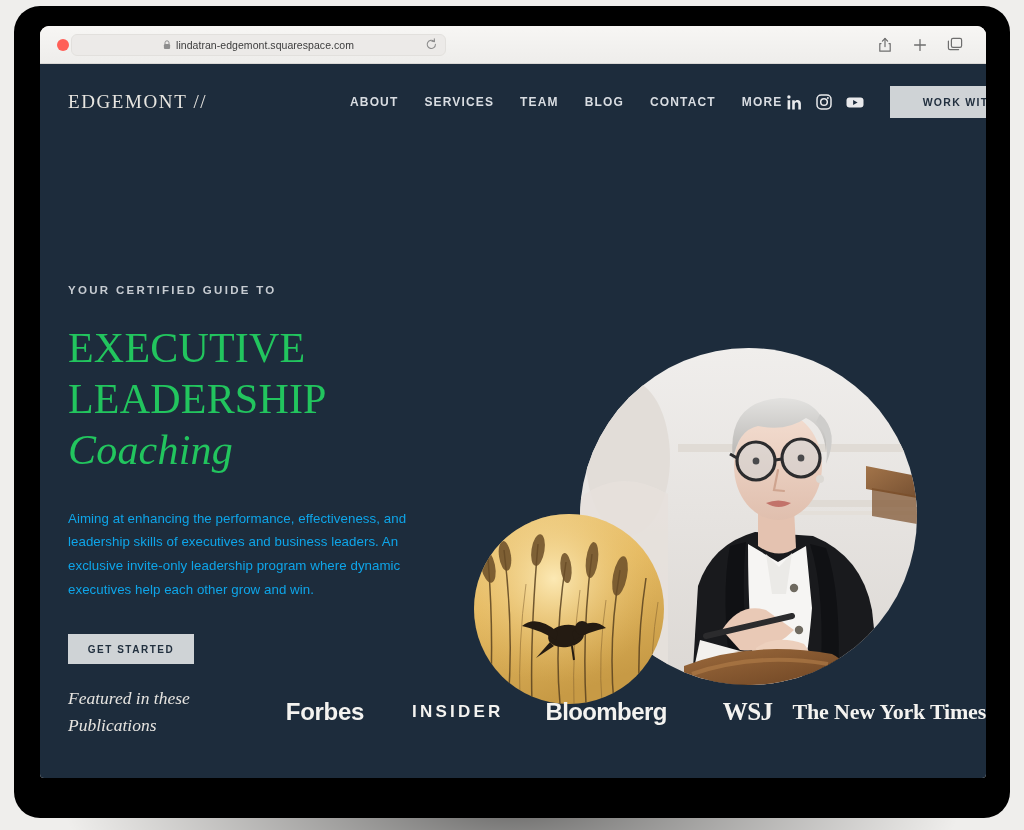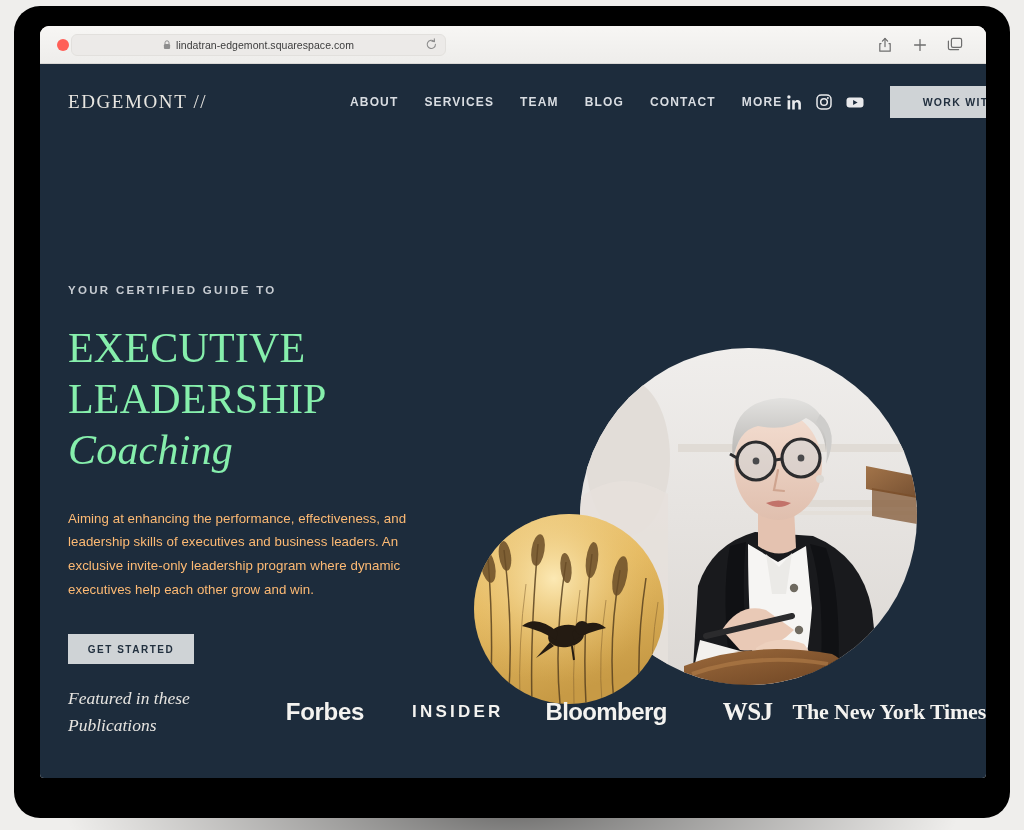--- a/index.html
+++ b/index.html
@@ -106,27 +106,27 @@
 
   
   #hero { position:relative; height:500px; }
 
   #hero-copy { position:absolute; left:28px; top:144px; width:400px; }
   #eyebrow {
     color:#c7ccd2; font-size:11.5px; letter-spacing:2.3px; font-weight:600;
     margin-bottom:27px;
   }
   #headline {
-    font-family:"Liberation Serif", serif; color:#86efac;
+    font-family:"Liberation Serif", serif; color:#22c55e;
     font-size:42px; line-height:1.22; font-weight:400; letter-spacing:.2px;
   }
   #headline .italic { font-style:italic; }
   #hero-para {
     margin-top:30px; width:345px;
-    color:#fdba74; font-size:13.3px; line-height:1.78; letter-spacing:.05px;
+    color:#0ea5e9; font-size:13.3px; line-height:1.78; letter-spacing:.05px;
   }
   #cta {
     margin-top:33px; width:126px; height:30px;
     background:#cfd3d6; color:#22303f; border:none;
     font-size:10px; letter-spacing:1.5px; font-weight:600;
     display:flex; align-items:center; justify-content:center;
   }
 
   
   #img-portrait {

